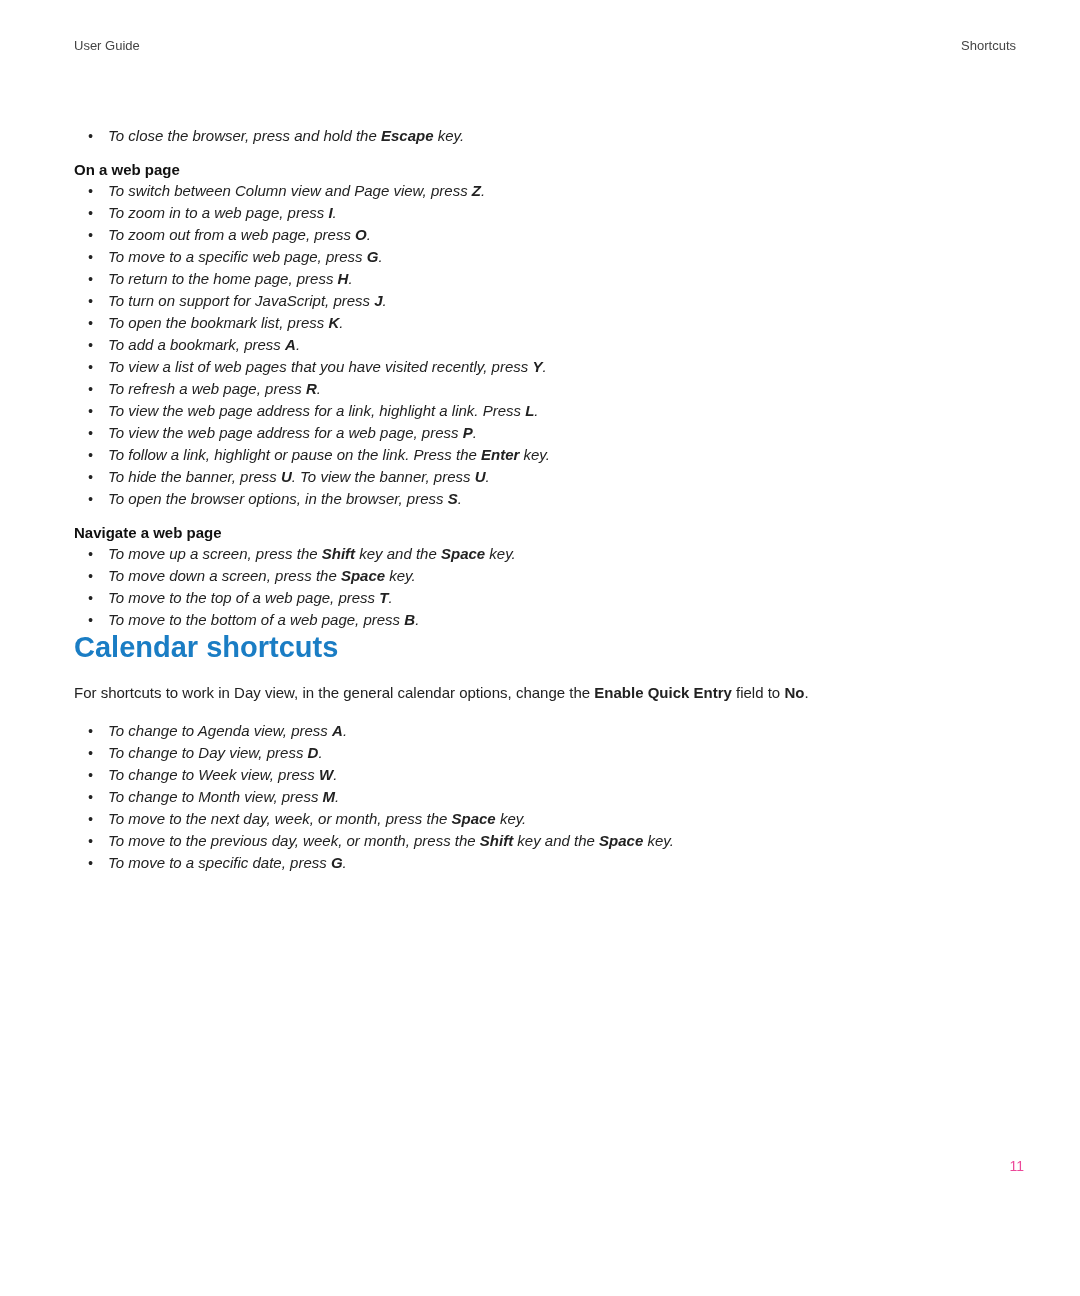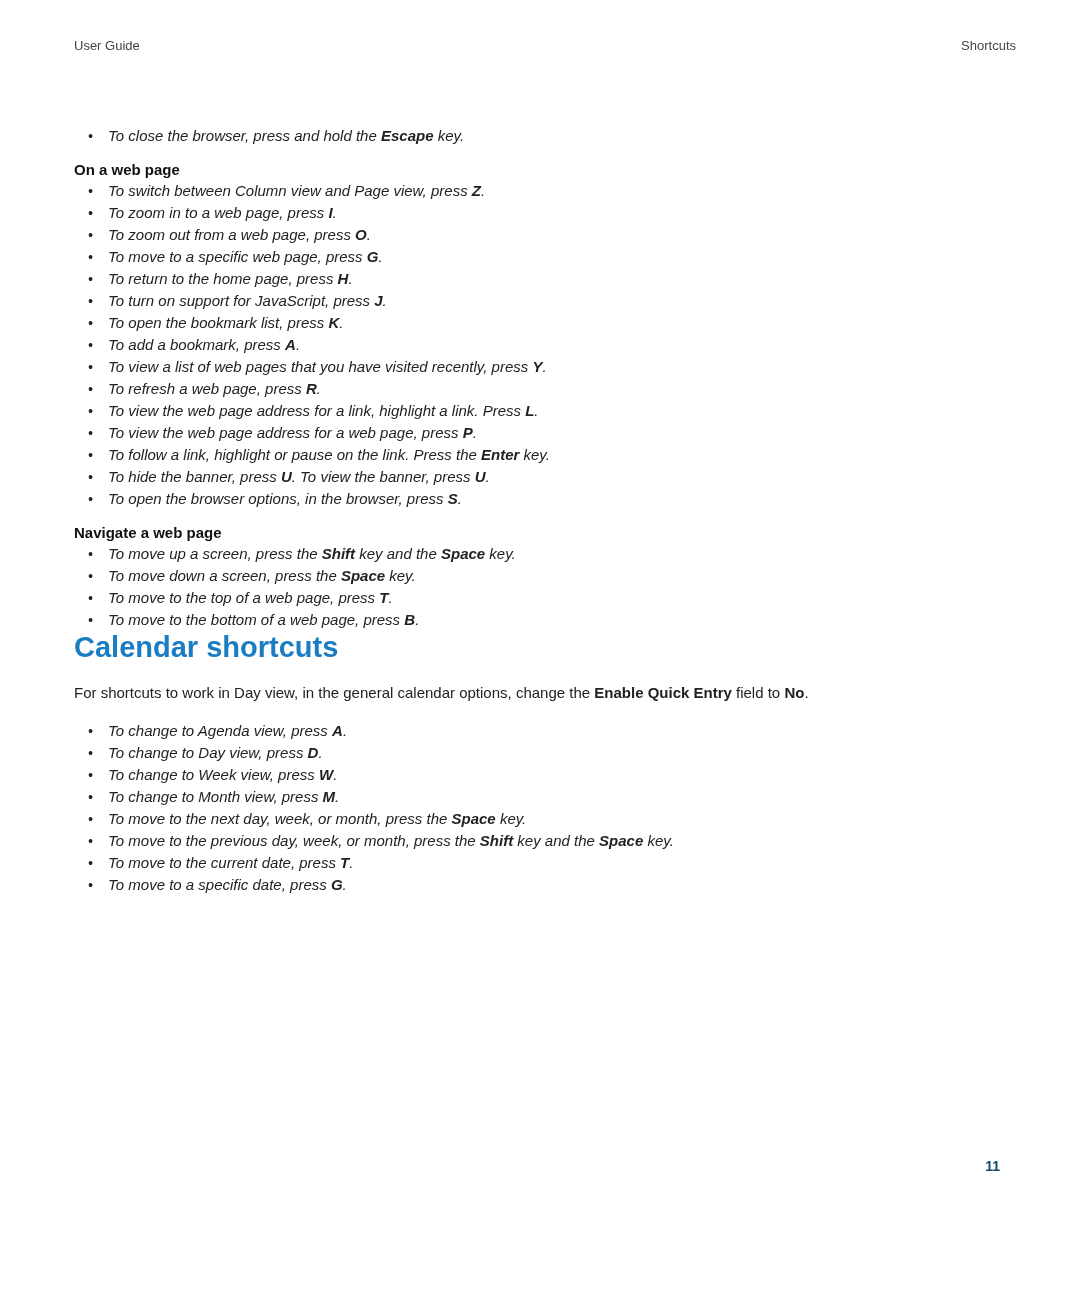--- a/index.html
+++ b/index.html
@@ -54,25 +54,25 @@
   }
   .intro-line {
     font-size: 15px;
     font-weight: 300;
     line-height: 22px;
     margin-bottom: 16px;
   }
   b { font-weight: 600; }
   .pagenum {
     position: absolute;
-    right: 80px;
+    right: 56px;
     bottom: 122px;
     font-size: 14px;
-    color: #0c4a6e;
-    font-weight: 700;
+    color: #ec4899;
+    font-weight: 400;
   }
 </style>
 </head>
 <body>
 
 <div class="header">
   <span>User Guide</span>
   <span>Shortcuts</span>
 </div>
 
@@ -112,17 +112,16 @@
 <p class="intro-line">
   <span>For shortcuts to work in Day view, in the general calendar options, change the </span><b>Enable Quick Entry</b><span> field to </span><b>No</b><span>.</span>
 </p>
 <ul class="bullets" id="cal-list">
     <li><span>To change to Agenda view, press </span><b>A</b><span>.</span></li>
     <li><span>To change to Day view, press </span><b>D</b><span>.</span></li>
     <li><span>To change to Week view, press </span><b>W</b><span>.</span></li>
     <li><span>To change to Month view, press </span><b>M</b><span>.</span></li>
     <li><span>To move to the next day, week, or month, press the </span><b>Space</b><span> key.</span></li>
     <li><span>To move to the previous day, week, or month, press the </span><b>Shift</b><span> key and the </span><b>Space</b><span> key.</span></li>
-    <li><span>To move to the current date, press </span><b>T</b><span>.</span></li>
     <li><span>To move to a specific date, press </span><b>G</b><span>.</span></li>
   </ul>
 
 <div class="pagenum">11</div>
 
 </body></html>

